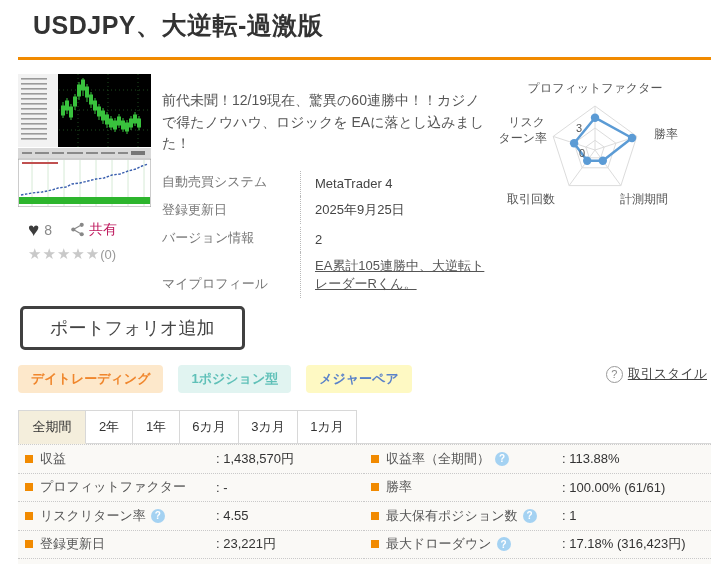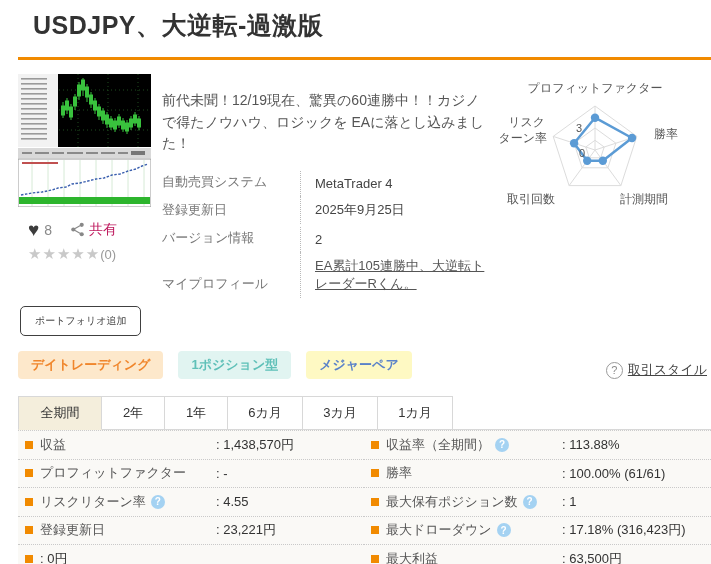--- a/index.html
+++ b/index.html
@@ -27,35 +27,35 @@
   .drow{display:flex;align-items:flex-end}
   .dlabel{width:138px;color:#777;padding:5px 0;flex:none}
   .dval{border-left:1px dotted #b9b9b9;padding:5px 0 5px 14px;color:#444;flex:1}
   .dval a{color:#555;text-decoration:underline}
 
   .col-radar{flex:1;position:relative}
   .radar-svg{display:block;margin:2px 0 0 -4px}
   .radar-label{font-size:12px;fill:#555}
   .radar-scale{font-size:11px;fill:#555}
 
-  .portfolio-btn{display:inline-block;margin:8px 0 0 2px;padding:7px 14px;border:1px solid #404040;
-    border-radius:5px;background:#fff;font-size:10px;color:#444;cursor:pointer}
-
-  .tagrow{display:flex;align-items:flex-end;margin-top:15px;width:693px}
+  .portfolio-btn{display:inline-block;margin:8px 0 0 2px;padding:7px 27px;border:3px solid #404040;
+    border-radius:5px;background:#fff;font-size:18px;color:#444;cursor:pointer}
+
+  .tagrow{display:flex;align-items:flex-start;margin-top:15px;width:693px}
   .tag{padding:5px 13px;border-radius:4px;font-size:13px;font-weight:bold;margin-right:15px}
   .tag-orange{background:#fde8cb;color:#f0862c}
   .tag-teal{background:#e1f4f1;color:#5fc0b8}
   .tag-blue{background:#fef9c3;color:#5a82c9}
   .tradestyle{margin-left:auto;margin-right:4px;display:flex;align-items:center;font-size:13px;color:#555}
   .qmark-outline{width:15px;height:15px;border:1px solid #9a9a9a;border-radius:50%;color:#8a8a8a;
     font-size:11px;display:inline-flex;align-items:center;justify-content:center;margin-right:5px;flex:none}
   .tradestyle a{color:#444;text-decoration:underline}
 
   .tabs{display:flex;margin-top:17px;width:693px;border-bottom:1px solid #d8d8d8}
-  .tab{padding:7px 8px;text-align:center;border:1px solid #d8d8d8;border-bottom:none;background:#fff;
+  .tab{padding:7px 0;text-align:center;border:1px solid #d8d8d8;border-bottom:none;background:#fff;
     font-size:13px;color:#333;margin-right:-1px;cursor:pointer;position:relative}
   .tab-w3{width:66px}.tab-w2{width:46px}.tab-wm{width:58px}
   .tab.active{background:#f4eedc;margin-bottom:-1px;border-bottom:1px solid #f4eedc}
 
   .stats-panel{width:693px;background:#faf9f6;border-top:1px dotted #ccc;font-size:13px}
   .scols{display:flex}
   .scol{width:346px}
   .scol.right{width:347px;margin-left:0}
   .srow{display:flex;align-items:center;height:27.5px;border-bottom:1px dotted #c9c9c9;padding-left:7px}
   .bullet{width:8px;height:8px;background:#f18a00;margin-right:7px;flex:none}

